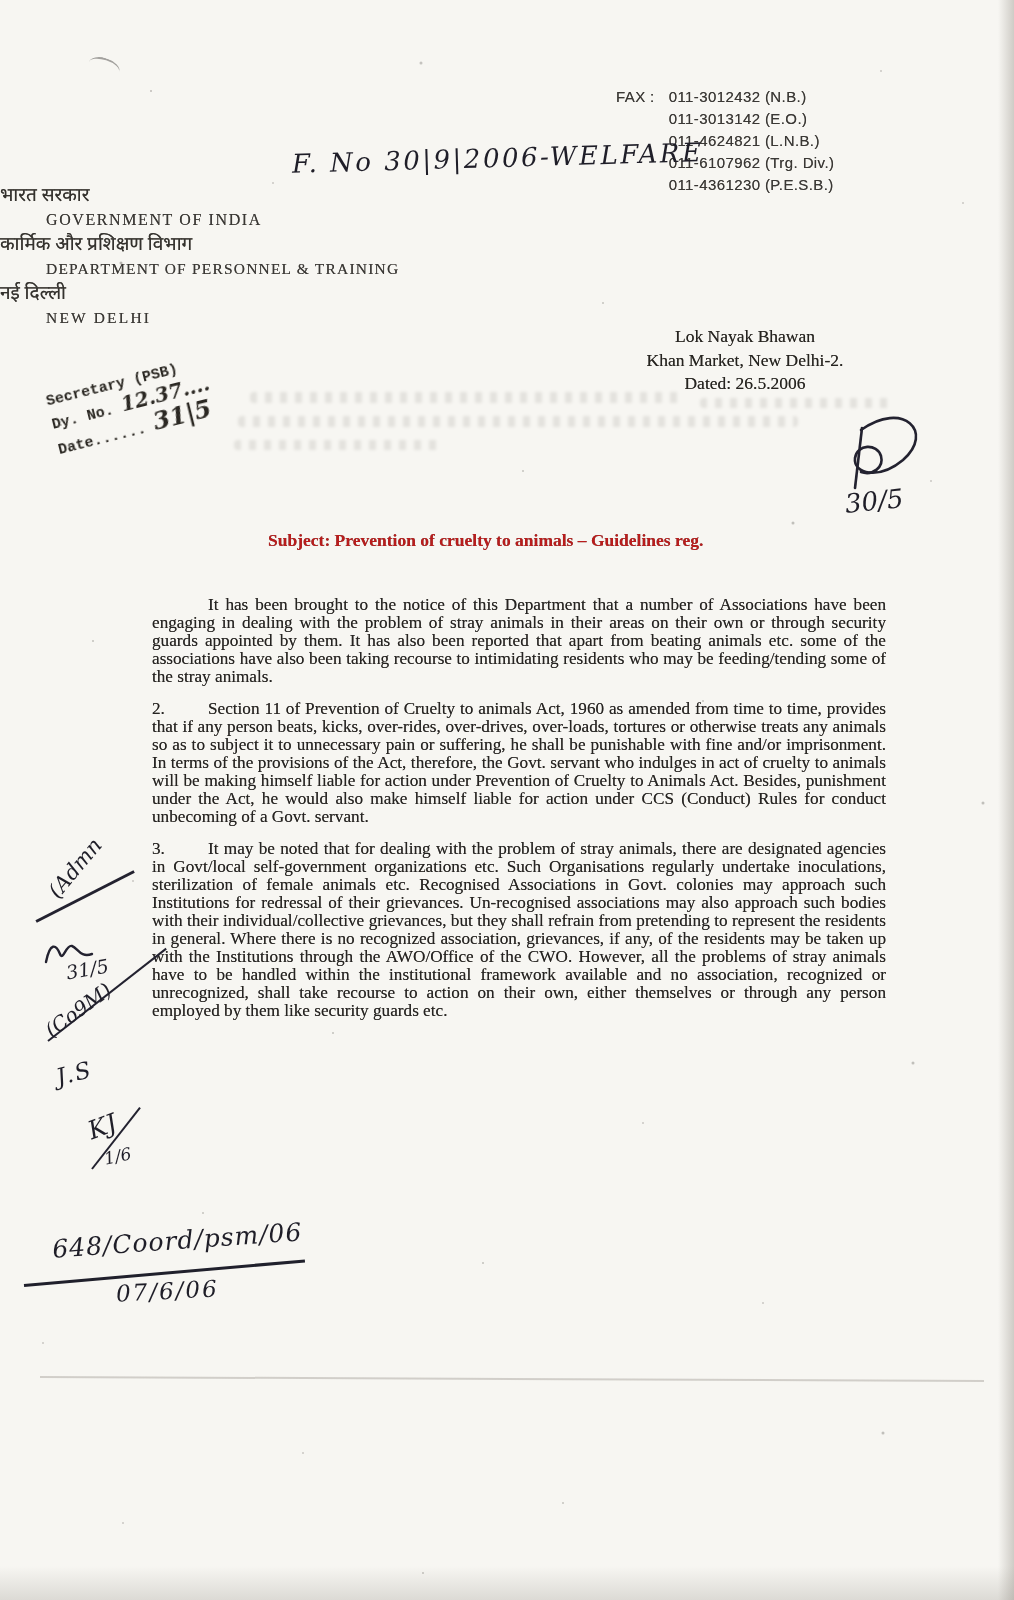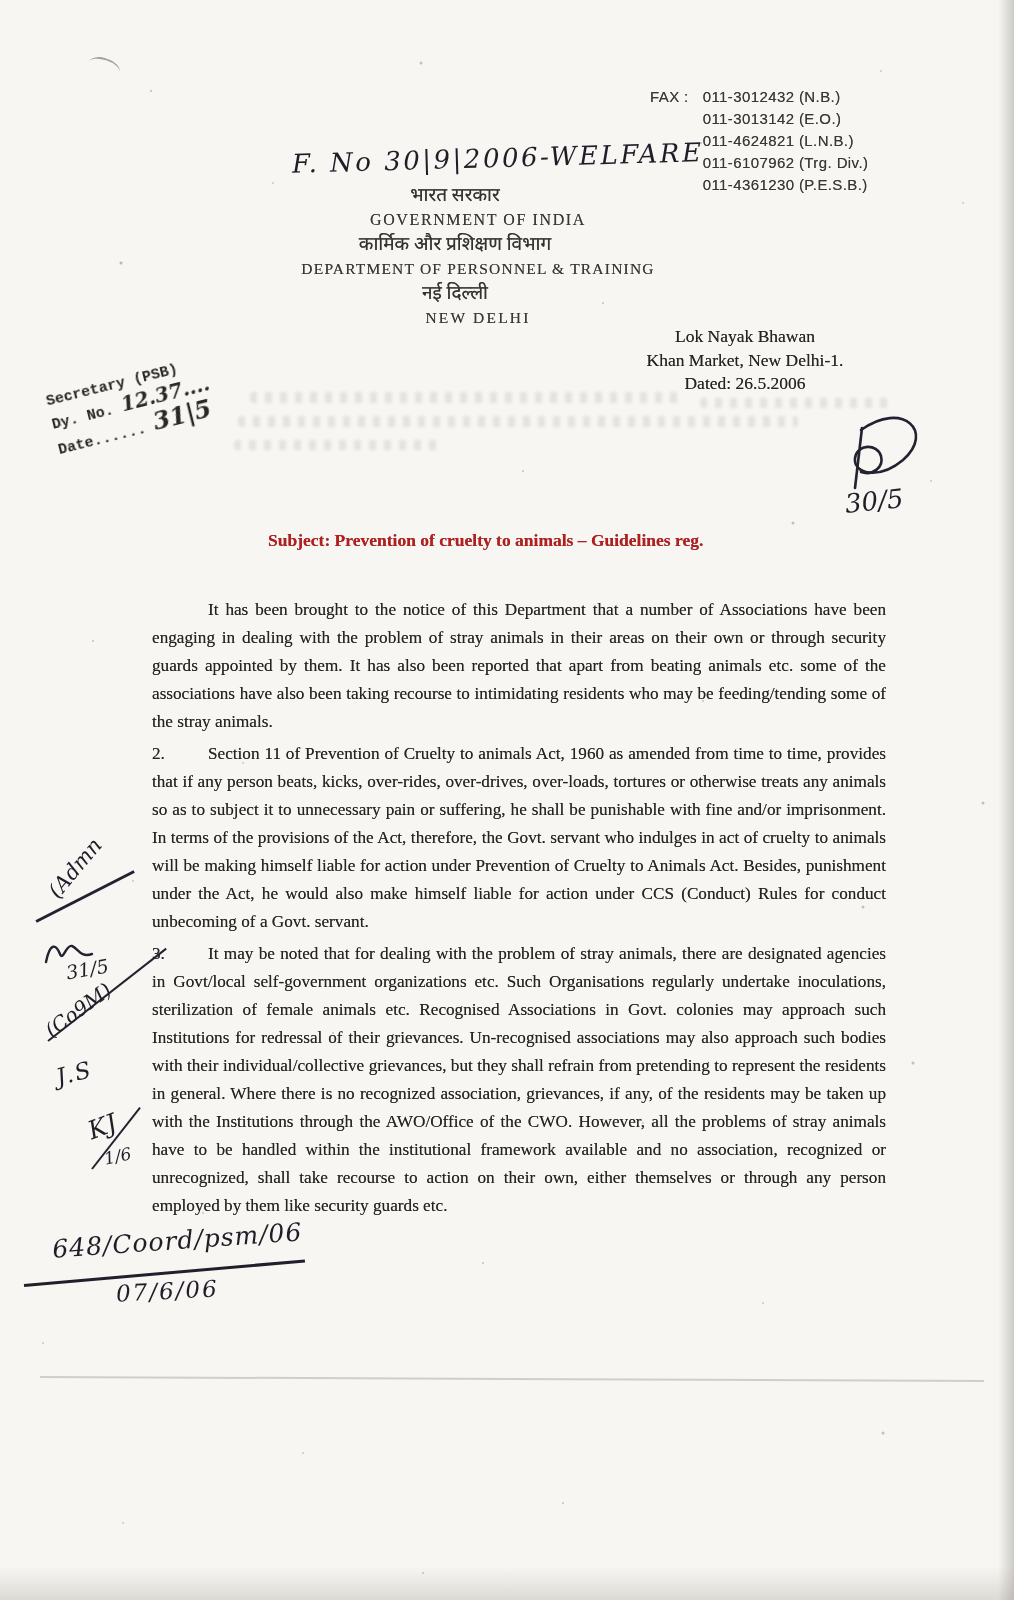--- a/index.html
+++ b/index.html
@@ -10,29 +10,29 @@
   }
   .abs{position:absolute;}
   .sans{font-family:"Liberation Sans",sans-serif;}
   .hand{
     font-family:"DejaVu Serif",serif;font-style:italic;
     color:#1f1e28;
   }
   .fuzz{text-shadow:0 0 .6px rgba(70,65,60,.75);}
 
   
-  #fax{left:650px;top:86px;display:flex;font-size:15px;line-height:22px;color:#3a3835;letter-spacing:.4px;}
+  #fax{left:616px;top:86px;display:flex;font-size:15px;line-height:22px;color:#3a3835;letter-spacing:.4px;}
   #fax .fax-label{margin-right:14px;}
   #fax .fax-lines div{white-space:pre;}
 
   
   #file-no{left:292px;top:143px;font-size:26px;letter-spacing:2.5px;transform:rotate(-1.6deg);white-space:nowrap;}
 
   
-  #letterhead{left:0;top:183px;width:910px;text-align:center;}
+  #letterhead{left:0;top:183px;width:910px;text-align:left;}
   #letterhead div{white-space:nowrap;}
   .hi{font-size:19px;line-height:24px;color:#34322e;}
   .en{font-size:15.5px;line-height:25px;letter-spacing:1.2px;color:#3a3835;margin-left:46px;}
   .en.big{font-size:16px;letter-spacing:1.6px;}
 
   
   #address{left:610px;top:325px;width:270px;text-align:center;font-size:17.5px;line-height:23.5px;color:#262420;}
 
   
   #stamp{left:44px;top:392px;transform:rotate(-14deg);transform-origin:left top;
@@ -52,22 +52,22 @@
 
   
   #p-mark{left:815px;top:408px;}
   #p-mark-date{left:845px;top:486px;font-size:26px;transform:rotate(-6deg);}
 
   
   #subject{left:268px;top:530px;font-weight:bold;font-size:17.5px;color:#b91c1c;}
 
   
   #body-text{left:152px;top:596px;width:734px;}
-  .para{font-size:17.2px;line-height:28px;text-align:justify;color:#262422;}
-  .para + .para{margin-top:4px;font-family:Liberation Serif, serif;}
+  .para{font-size:17.2px;line-height:18px;text-align:justify;color:#262422;}
+  .para + .para{margin-top:14px;font-family:Liberation Serif, serif;}
   .pnum{display:inline-block;width:56px;}
 
   
   .margin-note{white-space:nowrap;}
   #ann-admn{left:40px;top:856px;font-size:21px;transform:rotate(-50deg);}
   #ann-admn-stroke{left:36px;top:920px;width:110px;height:2.5px;background:#232230;transform:rotate(-27deg);transform-origin:left center;}
   #ann-sig-date{left:66px;top:958px;font-size:19px;transform:rotate(-10deg);}
   #ann-arrow{left:48px;top:1040px;width:150px;height:2px;background:#232230;transform:rotate(-38deg);transform-origin:left center;}
   #ann-routing{left:40px;top:998px;font-size:20px;transform:rotate(-36deg);}
   #ann-js{left:56px;top:1060px;font-size:23px;transform:rotate(-14deg);letter-spacing:2px;}
@@ -131,21 +131,21 @@
     <div class="hi">भारत सरकार</div>
     <div class="en big">GOVERNMENT OF INDIA</div>
     <div class="hi">कार्मिक और प्रशिक्षण विभाग</div>
     <div class="en">DEPARTMENT OF PERSONNEL &amp; TRAINING</div>
     <div class="hi">नई दिल्ली</div>
     <div class="en" style="letter-spacing:2.2px">NEW DELHI</div>
   </div>
 
   <div id="address" class="abs fuzz">
     <div>Lok Nayak Bhawan</div>
-    <div>Khan Market, New Delhi-1.</div>
+    <div>Khan Market, New Delhi-2.</div>
     <div>Dated: 26.5.2006</div>
   </div>
 
   <div id="stamp" class="abs">
     <div>Secretary (PSB)</div>
     <div>
       <span>Dy. No.</span>
       <span class="hand-val">12.37....</span>
     </div>
     <div>

